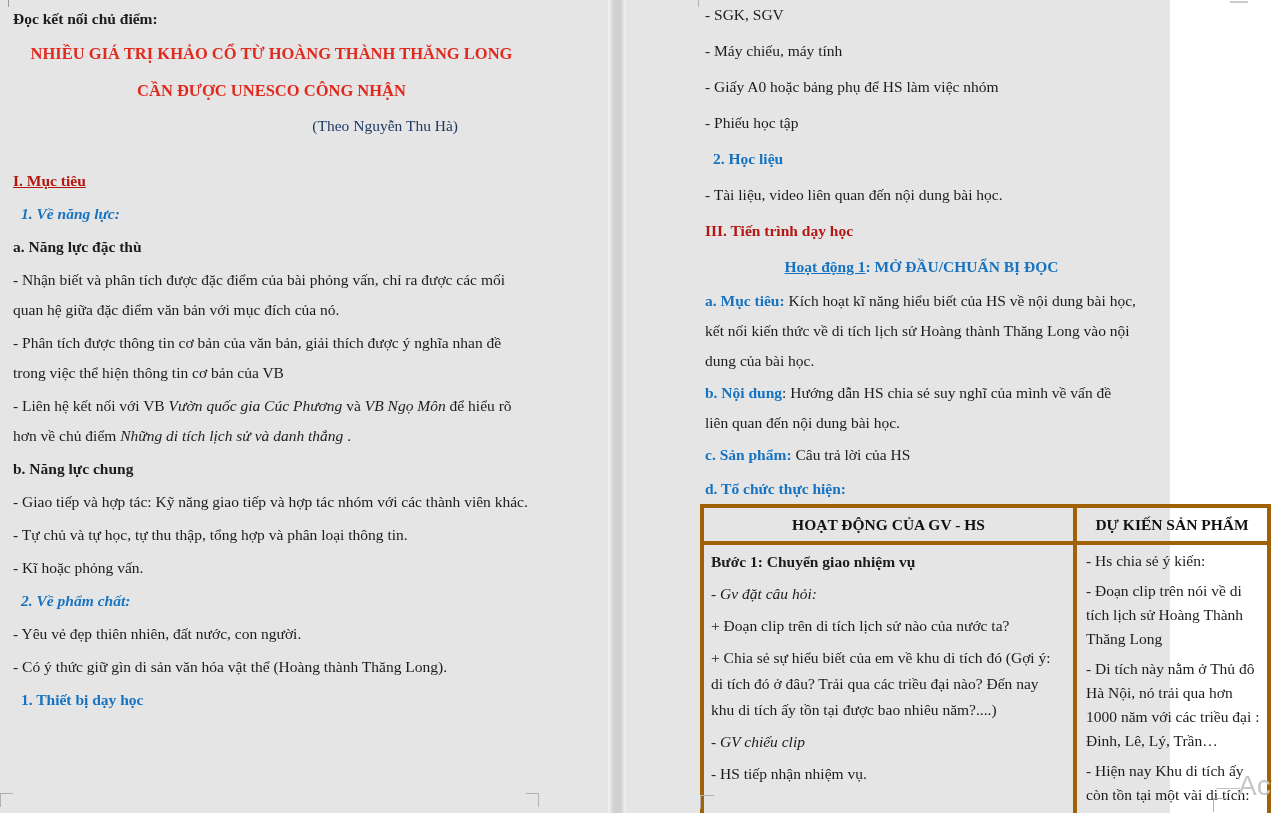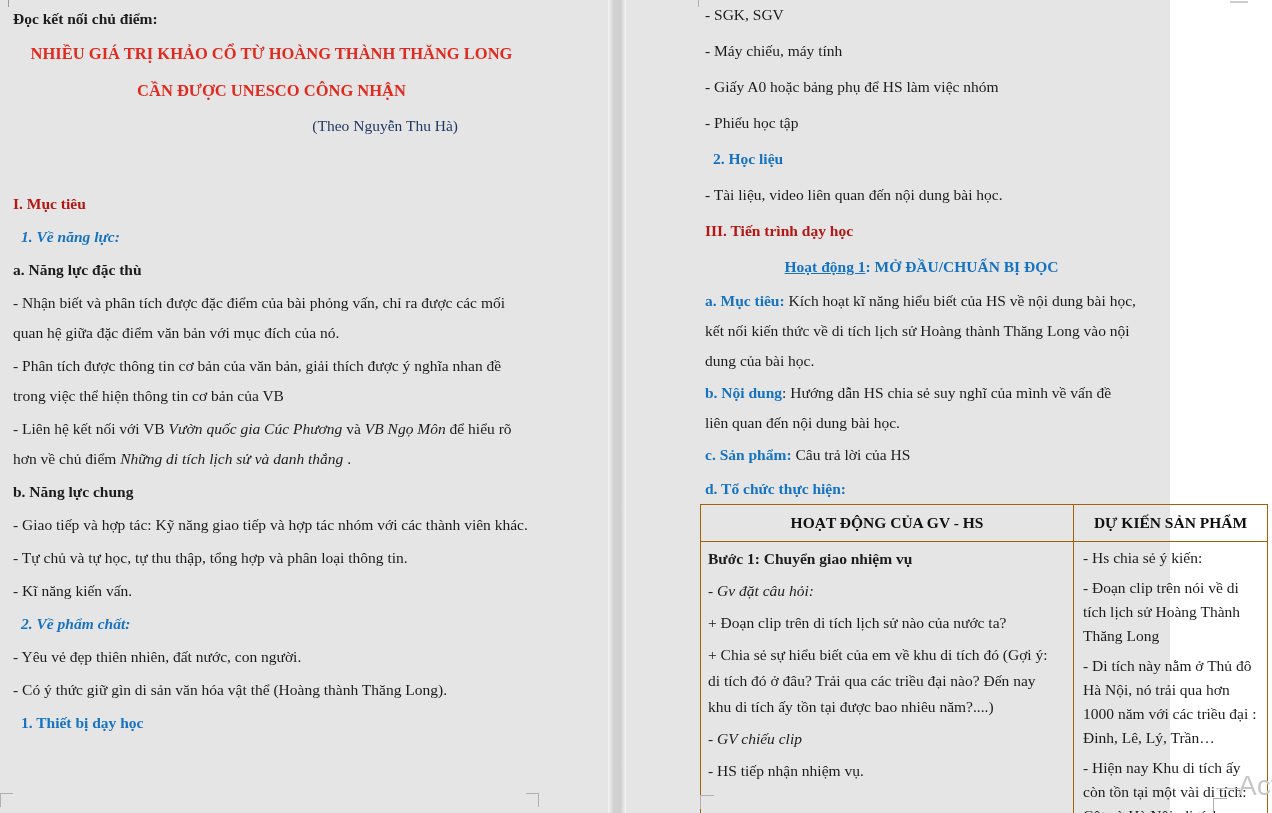--- a/index.html
+++ b/index.html
@@ -19,31 +19,31 @@
   #pageR p{margin-bottom:6px;}
   .bold{font-weight:bold;}
   .italic{font-style:italic;}
   .title-line{font-size:16.5px;line-height:34px;text-align:center;color:#e02a1f;font-weight:bold;}
   .red-head{color:#b41712;font-weight:bold;}
   .blue-head{color:#1673c1;font-weight:bold;}
   .blue-head-it{color:#1673c1;font-weight:bold;font-style:italic;}
   .navy{color:#203864;}
   .byline{text-align:right;padding-right:72px;}
   .indent{padding-left:8px;}
-  .mt-section{margin-top:48px;}
+  .mt-section{margin-top:25px;text-decoration:underline;}
   .mb0{margin-bottom:0 !important;}
   .mb2{margin-bottom:2px !important;}
   .mb4{margin-bottom:4px !important;}
   .center{text-align:center;}
   .activity-label{text-decoration:underline;}
   table.plan{
     border-collapse:collapse;table-layout:fixed;
     width:567px;margin-left:-5px;
   }
-  table.plan th,table.plan td{border:1px solid #a16207;vertical-align:top;box-sizing:border-box;}
+  table.plan th,table.plan td{border:4px solid #a16207;vertical-align:top;box-sizing:border-box;}
   table.plan th{height:37px;font-size:15.5px;font-weight:bold;text-align:center;vertical-align:middle;padding:0;color:#111;}
   .col-gvhs{width:373px;}
   .col-sp{width:194px;}
   td .cellwrap{overflow:hidden;}
   td.gvhs-cell .cellwrap{height:287px;padding:3px 21px 0 6px;}
   td.sp-cell .cellwrap{height:287px;padding:3px 6px 0 8px;border-radius:21px;}
   td.gvhs-cell p{line-height:26px;margin:0 0 11px;font-size:15.5px;}
   td.sp-cell p{line-height:24px;margin:0 0 8px;font-size:15.5px;}
   .crop{position:absolute;pointer-events:none;}
   .watermark{
@@ -63,21 +63,21 @@
 
   <p class="red-head mt-section">I. Mục tiêu</p>
   <p class="blue-head-it indent">1. Về năng lực:</p>
   <p class="bold">a. Năng lực đặc thù</p>
   <p>- Nhận biết và phân tích được đặc điểm của bài phỏng vấn, chỉ ra được các mối quan hệ giữa đặc điểm văn bản với mục đích của nó.</p>
   <p>- Phân tích được thông tin cơ bản của văn bản, giải thích được ý nghĩa nhan đề trong việc thể hiện thông tin cơ bản của VB</p>
   <p><span>- Liên hệ kết nối với VB </span><span class="italic">Vườn quốc gia Cúc Phương </span><span> và </span><span class="italic">VB Ngọ Môn </span><span>để hiểu rõ hơn về chủ điểm </span><span class="italic">Những di tích lịch sử và danh thắng </span><span>.</span></p>
   <p class="bold">b. Năng lực chung</p>
   <p>- Giao tiếp và hợp tác: Kỹ năng giao tiếp và hợp tác nhóm với các thành viên khác.</p>
   <p>- Tự chủ và tự học, tự thu thập, tổng hợp và phân loại thông tin.</p>
-  <p>- Kĩ năng kiến vấn.</p>
+  <p>- Kĩ hoặc phỏng vấn.</p>
   <p class="blue-head-it indent">2. Về phẩm chất:</p>
   <p>- Yêu vẻ đẹp thiên nhiên, đất nước, con người.</p>
   <p>- Có ý thức giữ gìn di sản văn hóa vật thể (Hoàng thành Thăng Long).</p>
   <p class="blue-head indent">1. Thiết bị dạy học</p>
 </div>
 
 <div id="page-gap"></div>
 
 <div class="page" id="pageR">
   <p>- SGK, SGV</p>

